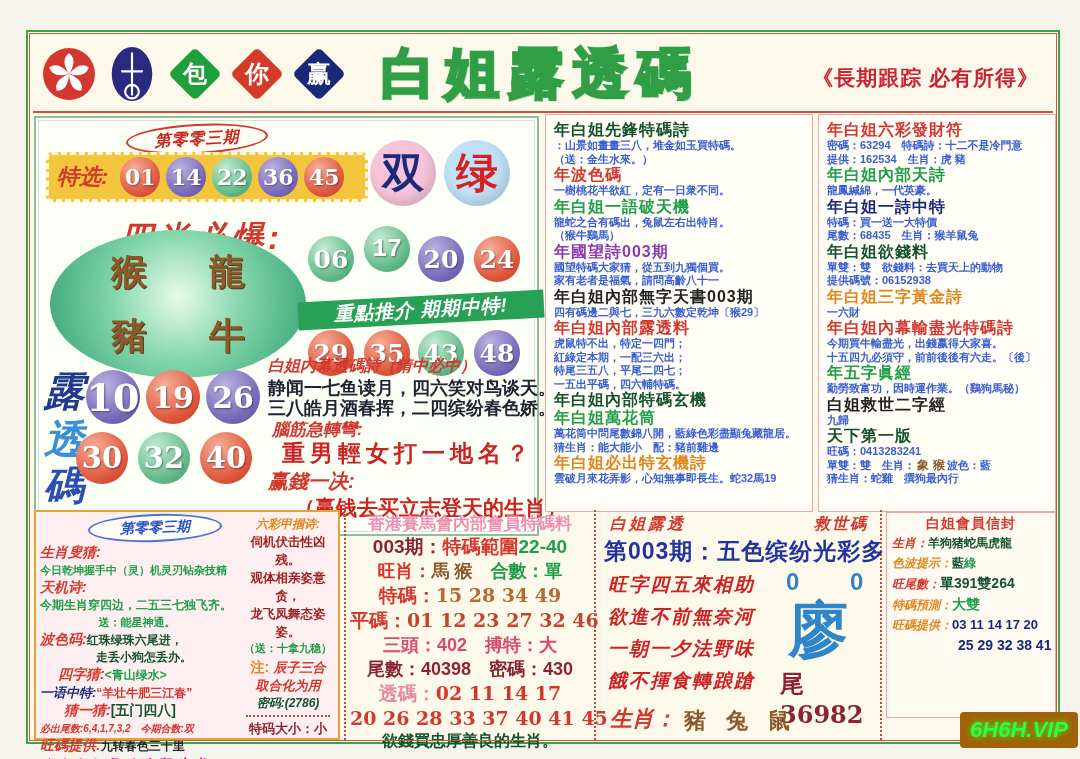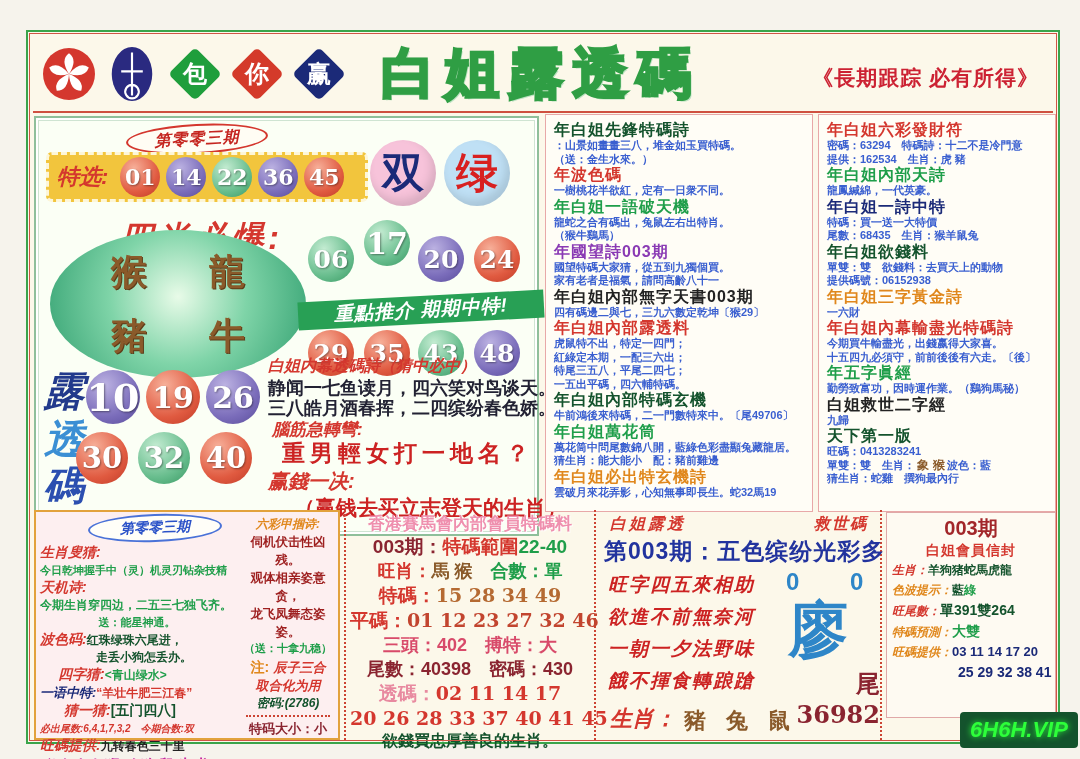--- a/index.html
+++ b/index.html
@@ -58,36 +58,36 @@
   .bp1-colA{width:202px;padding:2px 4px;box-sizing:border-box;}
   .bp1-colB{width:100px;padding:4px 2px;box-sizing:border-box;text-align:center;}
   .oval2{width:130px;height:24px;border:2px solid #4a72d8;border-radius:50%;display:flex;align-items:center;justify-content:center;color:#2b52c8;font-weight:bold;font-style:italic;font-size:14px;background:#fffef8;margin:0 auto 2px 48px;transform:rotate(-2deg);}
   .row1{font-size:12px;line-height:17px;white-space:nowrap;}
   .lblr{color:#d4372e;font-weight:bold;font-style:italic;font-size:14px;}
   .bp1-colB .ln2{font-size:12.5px;line-height:18px;color:#9e1f1f;font-weight:bold;}
   .dots{border-top:2px dotted #cc4433;margin:3px 6px;}
   .bp3{position:absolute;left:316px;top:478px;width:252px;height:230px;border-left:2px dotted #cc4433;border-right:2px dotted #cc4433;box-sizing:border-box;padding:2px 4px;text-align:center;}
   .bp3 .hdr{color:#ef8fae;font-weight:bold;font-size:17px;letter-spacing:0;text-shadow:1px 1px 0 #fff;white-space:nowrap;}
   .bp3 .r{white-space:nowrap;}
-  .bp4{position:absolute;left:572px;top:478px;width:282px;height:230px;border-right:2px dotted #cc4433;box-sizing:border-box;text-align:right;}
+  .bp4{position:absolute;left:572px;top:478px;width:282px;height:230px;border-right:2px dotted #cc4433;box-sizing:border-box;}
   .bp4 .hl{position:absolute;left:10px;top:4px;color:#d4372e;font-weight:bold;font-style:italic;font-size:16px;letter-spacing:3px;}
   .bp4 .hr{position:absolute;right:12px;top:4px;color:#d4372e;font-weight:bold;font-style:italic;font-size:16px;letter-spacing:2px;}
   .bp4 .ttl{position:absolute;left:4px;top:26px;color:#22339e;font-weight:bold;font-size:23px;letter-spacing:1px;white-space:nowrap;}
   .bp4 .pl{position:absolute;left:8px;color:#cc2222;font-weight:bold;font-style:italic;font-size:19px;letter-spacing:2px;white-space:nowrap;}
   .zero{position:absolute;color:#2e86c8;font-weight:bold;font-size:24px;}
   .liao{position:absolute;left:188px;top:80px;color:#2e86c8;font-weight:bold;font-size:60px;font-family:"DejaVu Serif",serif;}
   .tailcode{position:absolute;left:180px;top:158px;color:#8a2430;font-weight:bold;font-size:24px;font-family:"DejaVu Serif",serif;}
   .sx-label{position:absolute;left:10px;top:194px;color:#d4372e;font-weight:bold;font-style:italic;font-size:22px;}
   .bp4 .animal-s{position:absolute;top:196px;color:#8a5a2a;font-weight:bold;font-size:22px;}
   .bp5{position:absolute;left:858px;top:480px;width:170px;height:206px;border:1px solid #e0a8a8;background:#fefaf2;box-sizing:border-box;padding:2px 5px;}
   .bp5 .iss{text-align:center;color:#a2262a;font-weight:bold;font-size:20px;}
   .bp5 .ttl{text-align:center;color:#d4372e;font-weight:bold;font-size:14px;letter-spacing:1px;}
   .bp5 .r{font-size:12px;line-height:20px;white-space:nowrap;}
   .bp5 .lab{color:#e0871c;font-weight:bold;font-style:italic;}
-  .watermark{position:absolute;left:960px;top:712px;width:118px;height:36px;background:#14532d;border-radius:4px;display:flex;align-items:center;justify-content:center;color:#2dff3a;font-weight:bold;font-style:italic;font-size:22px;text-shadow:0 0 6px #2dff3a;letter-spacing:0;}
+  .watermark{position:absolute;left:960px;top:712px;width:118px;height:36px;background:#a16207;border-radius:4px;display:flex;align-items:center;justify-content:center;color:#2dff3a;font-weight:bold;font-style:italic;font-size:22px;text-shadow:0 0 6px #2dff3a;letter-spacing:0;}
 </style>
 </head>
 <body>
 
 <div class="stage">
   <div class="sheet">
 
     <div class="header">
       <svg class="flag" width="52" height="52" viewBox="0 0 40 40">
         <circle cx="20" cy="20" r="20" fill="#d4372e"></circle>
@@ -131,21 +131,21 @@
       <div class="big-circle circ-pink">双</div>
       <div class="big-circle circ-blue">绿</div>
       <div class="sixiao">四肖必爆:</div>
       <div class="ellipse">
         <span class="animal">猴</span>
         <span class="animal">龍</span>
         <span class="animal">豬</span>
         <span class="animal">牛</span>
       </div>
       <span class="ball b-green" style="left:272px;top:118px;width:46px;height:46px;font-size:25px;">06</span>
-      <span class="ball b-green" style="left:328px;top:102px;width:46px;height:46px;font-size:30px;">17</span>
+      <span class="ball b-green" style="left:328px;top:108px;width:46px;height:46px;font-size:25px;font-family:Liberation Mono, monospace;">17</span>
       <span class="ball b-purple" style="left:382px;top:118px;width:46px;height:46px;font-size:25px;">20</span>
       <span class="ball b-red" style="left:438px;top:118px;width:46px;height:46px;font-size:25px;">24</span>
       <div class="promo">重點推介 期期中特!</div>
       <span class="ball b-red" style="left:272px;top:212px;width:46px;height:46px;font-size:25px;">29</span>
       <span class="ball b-red" style="left:328px;top:212px;width:46px;height:46px;font-size:25px;">35</span>
       <span class="ball b-green" style="left:382px;top:212px;width:46px;height:46px;font-size:25px;">43</span>
       <span class="ball b-purple" style="left:438px;top:212px;width:46px;height:46px;font-size:25px;">48</span>
       <div class="poem-title">白姐内幕透碼詩（猜中必中）</div>
       <div class="poem-l" style="top:258px;">静闻一七鱼读月，四六笑对鸟谈天。</div>
       <div class="poem-l" style="top:278px;">三八皓月酒春挥，二四缤纷春色娇。</div>
@@ -190,21 +190,20 @@
         </div>
       <div class="sec">
           <div class="sh c-red">年白姐內部露透料</div>
         <div class="sl">虎鼠特不出，特定一四門；</div>
         <div class="sl">紅綠定本期，一配三六出；</div>
         <div class="sl">特尾三五八，平尾二四七；</div>
         <div class="sl">一五出平碼，四六輔特碼。</div>
         </div>
       <div class="sec">
           <div class="sh c-blue">年白姐內部特碼玄機</div>
-        <div class="sl">牛前鴻後來特碼，二一門數特來中。〔尾49706〕</div>
         </div>
       <div class="sec">
           <div class="sh c-green">年白姐萬花筒</div>
         <div class="sl">萬花筒中問尾數錦八開，藍綠色彩盡顯兔藏龍居。</div>
         <div class="sl">猜生肖：能大能小　配：豬前雞邊</div>
         </div>
       <div class="sec">
           <div class="sh c-orange">年白姐必出特玄機詩</div>
         <div class="sl">雲破月來花弄影，心知無事即長生。蛇32馬19</div>
         </div>
@@ -311,21 +310,20 @@
       <div class="zero" style="left:250px;top:58px;">0</div>
       <div class="liao">廖</div>
       <div class="tailcode">尾36982</div>
       <div class="sx-label">生肖：</div>
       <span class="animal-s" style="left:84px;">豬</span>
       <span class="animal-s" style="left:126px;">兔</span>
       <span class="animal-s" style="left:168px;">鼠</span>
     </div>
 
     <div class="bp5">
-      <div class="iss">003期</div>
       <div class="ttl">白姐會員信封</div>
       <div class="r"><span class="lab" style="color:#d4372e;">生肖：</span><span class="c-blue b">羊狗猪蛇馬虎龍</span></div>
       <div class="r"><span class="lab">色波提示：</span><span class="c-blue b">藍</span><span class="c-green b">綠</span></div>
       <div class="r"><span class="lab" style="color:#d4372e;">旺尾數：</span><span class="c-blue b" style="font-size:14px;">單391雙264</span></div>
       <div class="r"><span class="lab">特碼預測：</span><span class="c-green b" style="font-size:14px;">大雙</span></div>
       <div class="r"><span class="lab">旺碼提供：</span><span class="c-dblue b" style="font-size:13px;">03 11 14 17 20</span></div>
       <div class="r" style="padding-left:66px;"><span class="c-dblue b" style="font-size:14px;">25 29 32 38 41</span></div>
     </div>
 
   </div>

